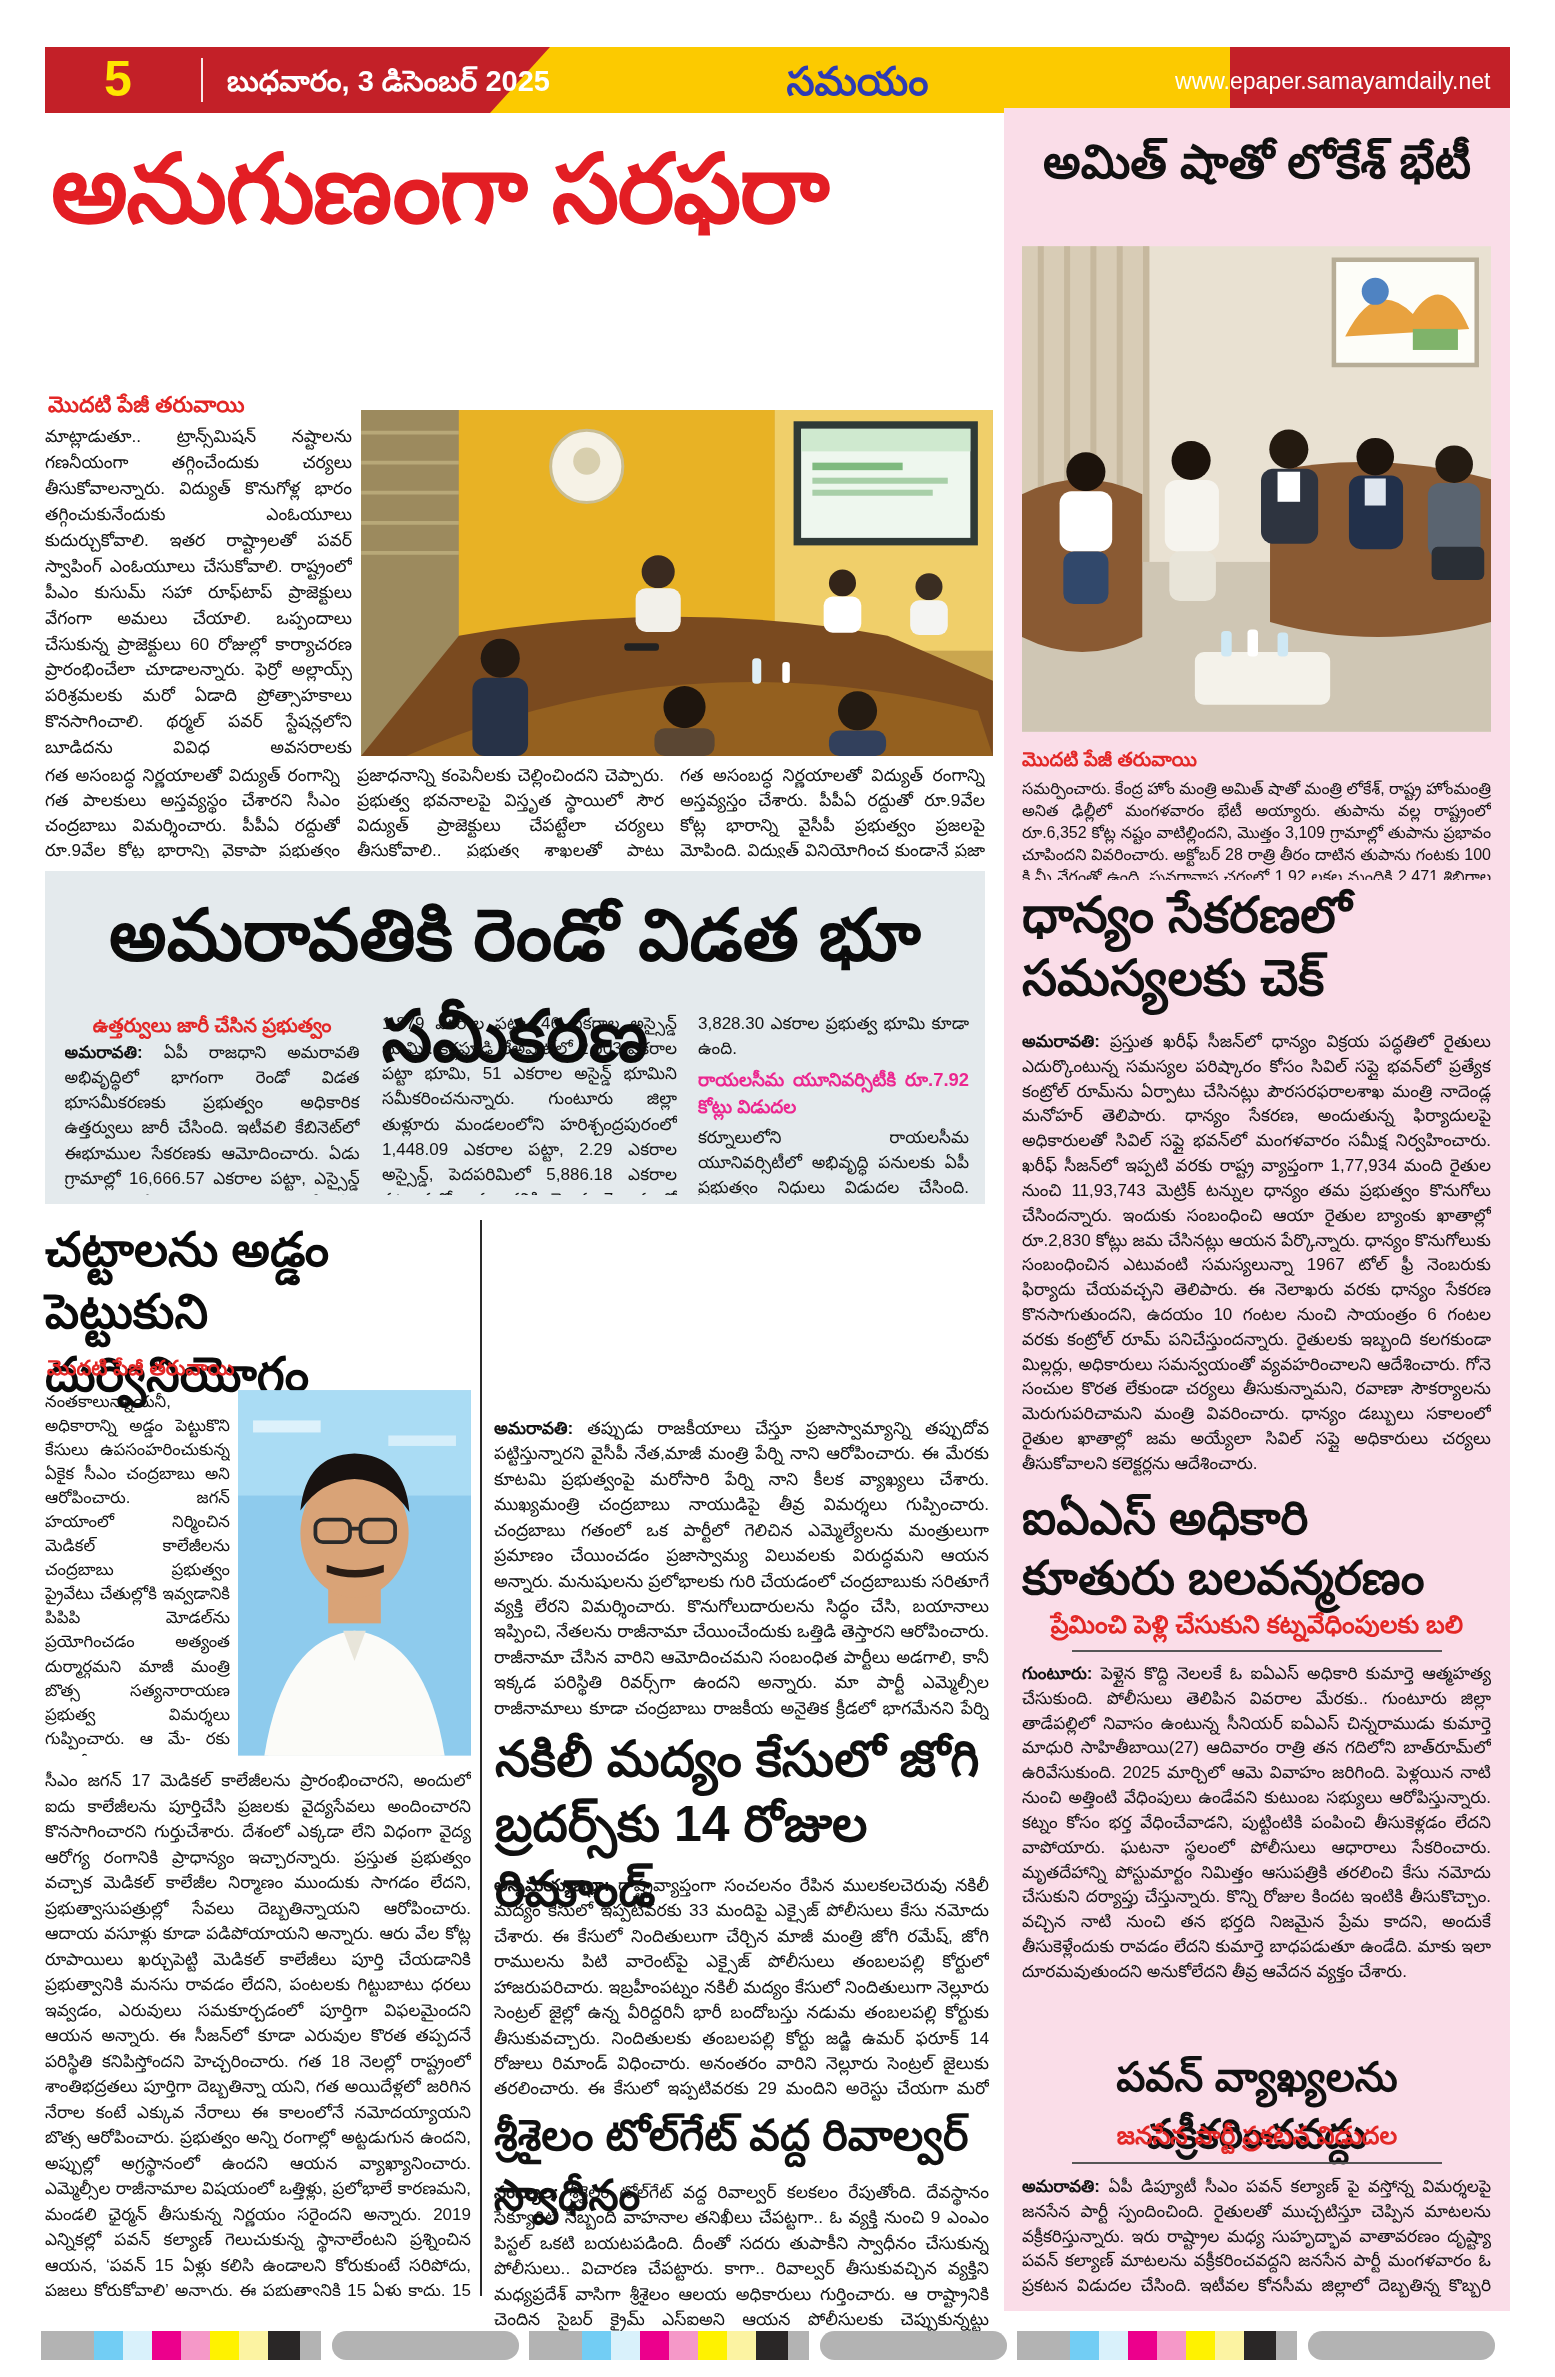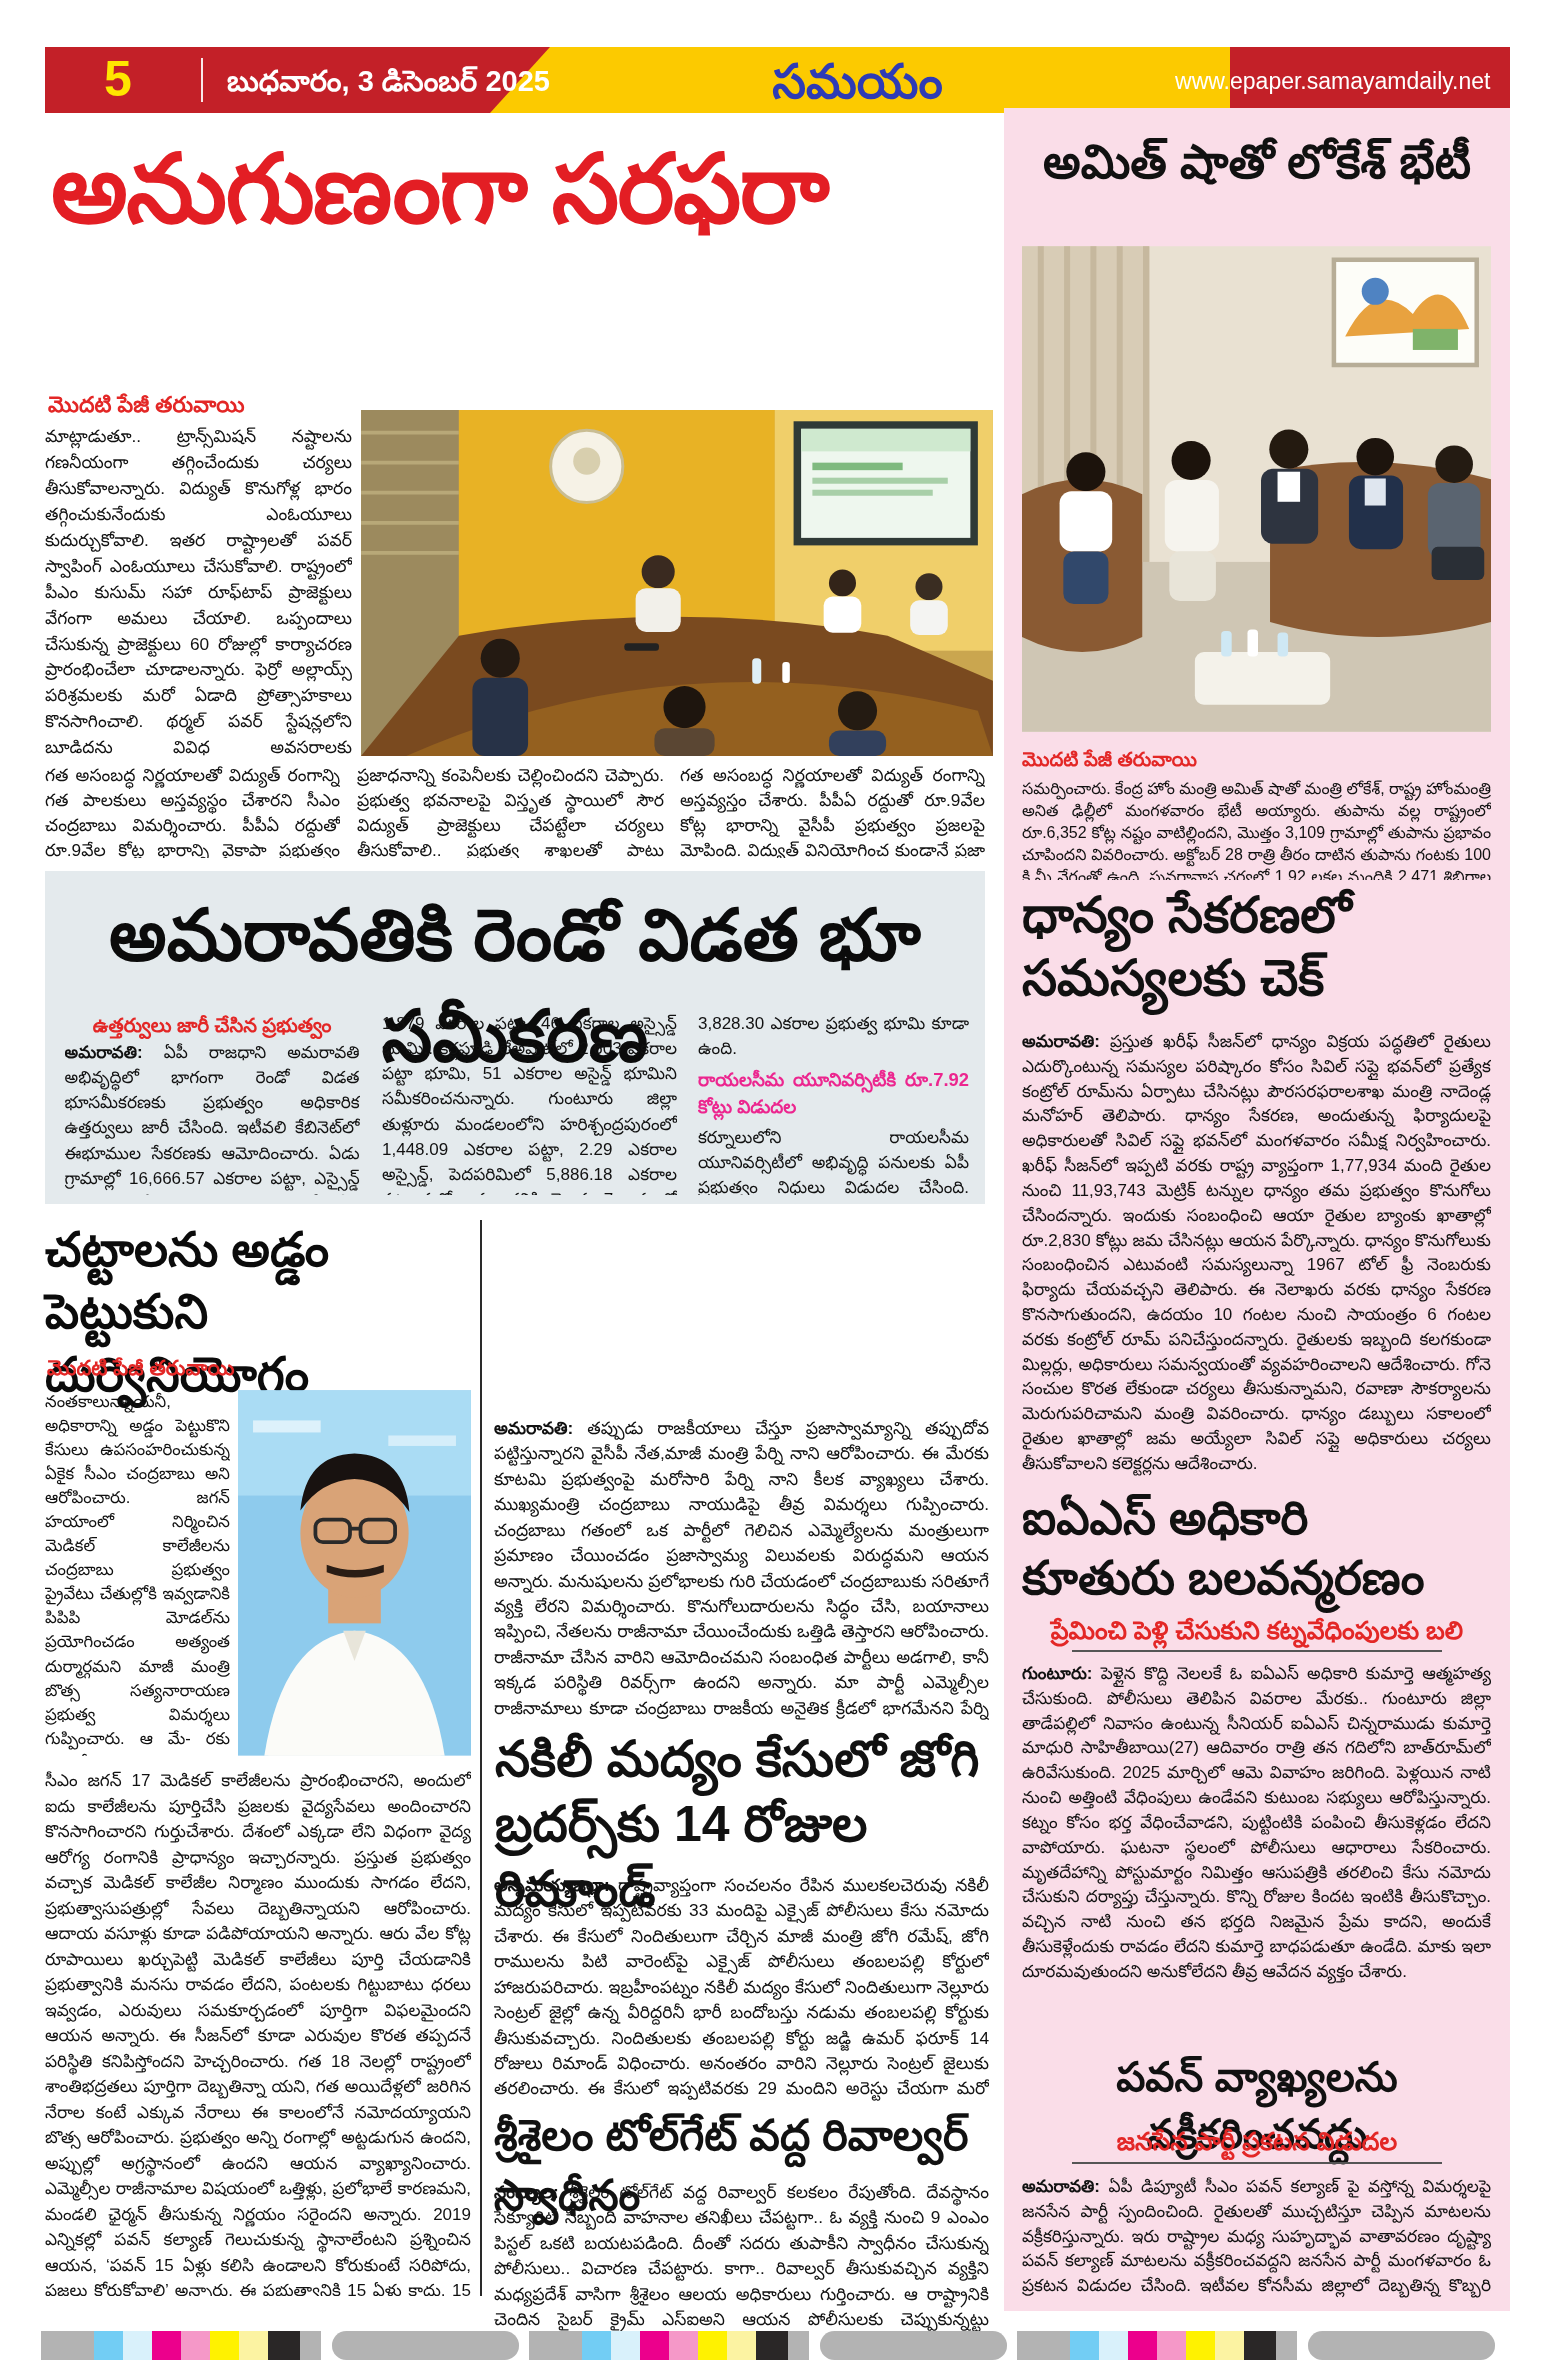--- a/index.html
+++ b/index.html
@@ -13,21 +13,21 @@
   .abs{position:absolute;}
   .just{text-align:justify;text-justify:inter-word;overflow:hidden;}
   
   .header-bar{left:45px;top:47px;width:1465px;height:66px;background:var(--brand-red);}
   .header-yellow{left:0;top:0;width:100%;height:100%;background:var(--brand-yellow);
     clip-path:polygon(505px 0,1185px 0,1185px 66px,445px 66px);}
   .page-num{left:59px;top:0;height:66px;line-height:65px;font-size:50px;font-weight:bold;color:#ffe600;}
   .hdr-divider{left:156px;top:11.3px;width:2.3px;height:44px;background:rgba(255,255,255,.9);}
   .hdr-date{left:182px;top:0;height:66px;line-height:68px;font-size:29px;font-weight:bold;color:#fff;}
   .masthead{left:617px;top:0;width:391px;height:66px;line-height:69px;text-align:center;
-    font-size:48px;font-weight:bold;color:var(--brand-blue);}
+    font-size:40px;font-weight:bold;color:var(--brand-blue);}
   .hdr-url{right:19.6px;top:0;height:66px;line-height:68px;font-size:23px;color:#fff;}
   
   .main-headline{left:51px;top:129px;width:940px;font-size:96px;line-height:1.26;
     font-weight:bold;color:var(--headline-red);letter-spacing:-1.5px;}
   .cont-tag{font-size:22px;font-weight:bold;color:var(--accent-red);}
   .tag1{left:48px;top:392px;}
   .main-col1{left:45px;top:424px;width:307px;height:333px;font-size:17.3px;line-height:1.5;}
   .photo-main{left:361px;top:410px;width:632px;height:346px;}
   .main-colA{left:45px;top:763px;width:295px;height:95px;font-size:17.3px;line-height:1.45;}
   .main-colB{left:357px;top:763px;width:307px;height:95px;font-size:17.3px;line-height:1.45;}
@@ -58,21 +58,21 @@
   .sr-body{left:494px;top:2180px;width:495px;height:153px;font-size:17.3px;line-height:1.47;}
   
   .pink-col{left:1004px;top:108px;width:506px;height:2203px;background:var(--pink-bg);}
   .amit-headline{left:0;top:25.6px;width:100%;text-align:center;font-size:47px;font-weight:bold;}
   .photo-amit{left:18px;top:138px;width:469px;height:486px;}
   .tag3{left:18px;top:640px;font-size:19.6px;}
   .amit-body{left:18px;top:670px;width:469px;height:102px;font-size:16px;line-height:1.38;}
   .dh-headline{left:18px;top:776px;width:469px;font-size:50px;line-height:1.25;font-weight:bold;}
   .dh-body{left:18px;top:922px;width:469px;height:448px;font-size:17px;line-height:1.46;}
   .ias-headline{left:18px;top:1380px;width:469px;font-size:47px;line-height:1.27;font-weight:bold;}
-  .sub-red{width:100%;text-align:center;color:var(--accent-red);font-weight:bold;font-size:25px;margin-top:6px;}
+  .sub-red{width:100%;text-align:center;color:var(--accent-red);font-weight:bold;font-size:25px;}
   .sub-rule{left:68px;width:370px;height:1.5px;background:#555;}
   .ias-sub{left:0;top:1502px;}
   .ias-rule{top:1542px;}
   .ias-body{left:18px;top:1554px;width:469px;height:382px;font-size:17px;line-height:1.46;}
   .pv-headline{left:0;top:1946px;width:100%;text-align:center;font-size:41px;font-weight:bold;}
   .pv-sub{left:0;top:2013px;}
   .pv-rule{top:2054px;}
   .pv-body{left:18px;top:2067px;width:469px;height:125px;font-size:17px;line-height:1.46;}
   
   .print-bar{left:41px;top:2331px;width:1471px;height:29px;display:flex;align-items:stretch;overflow:hidden;}

